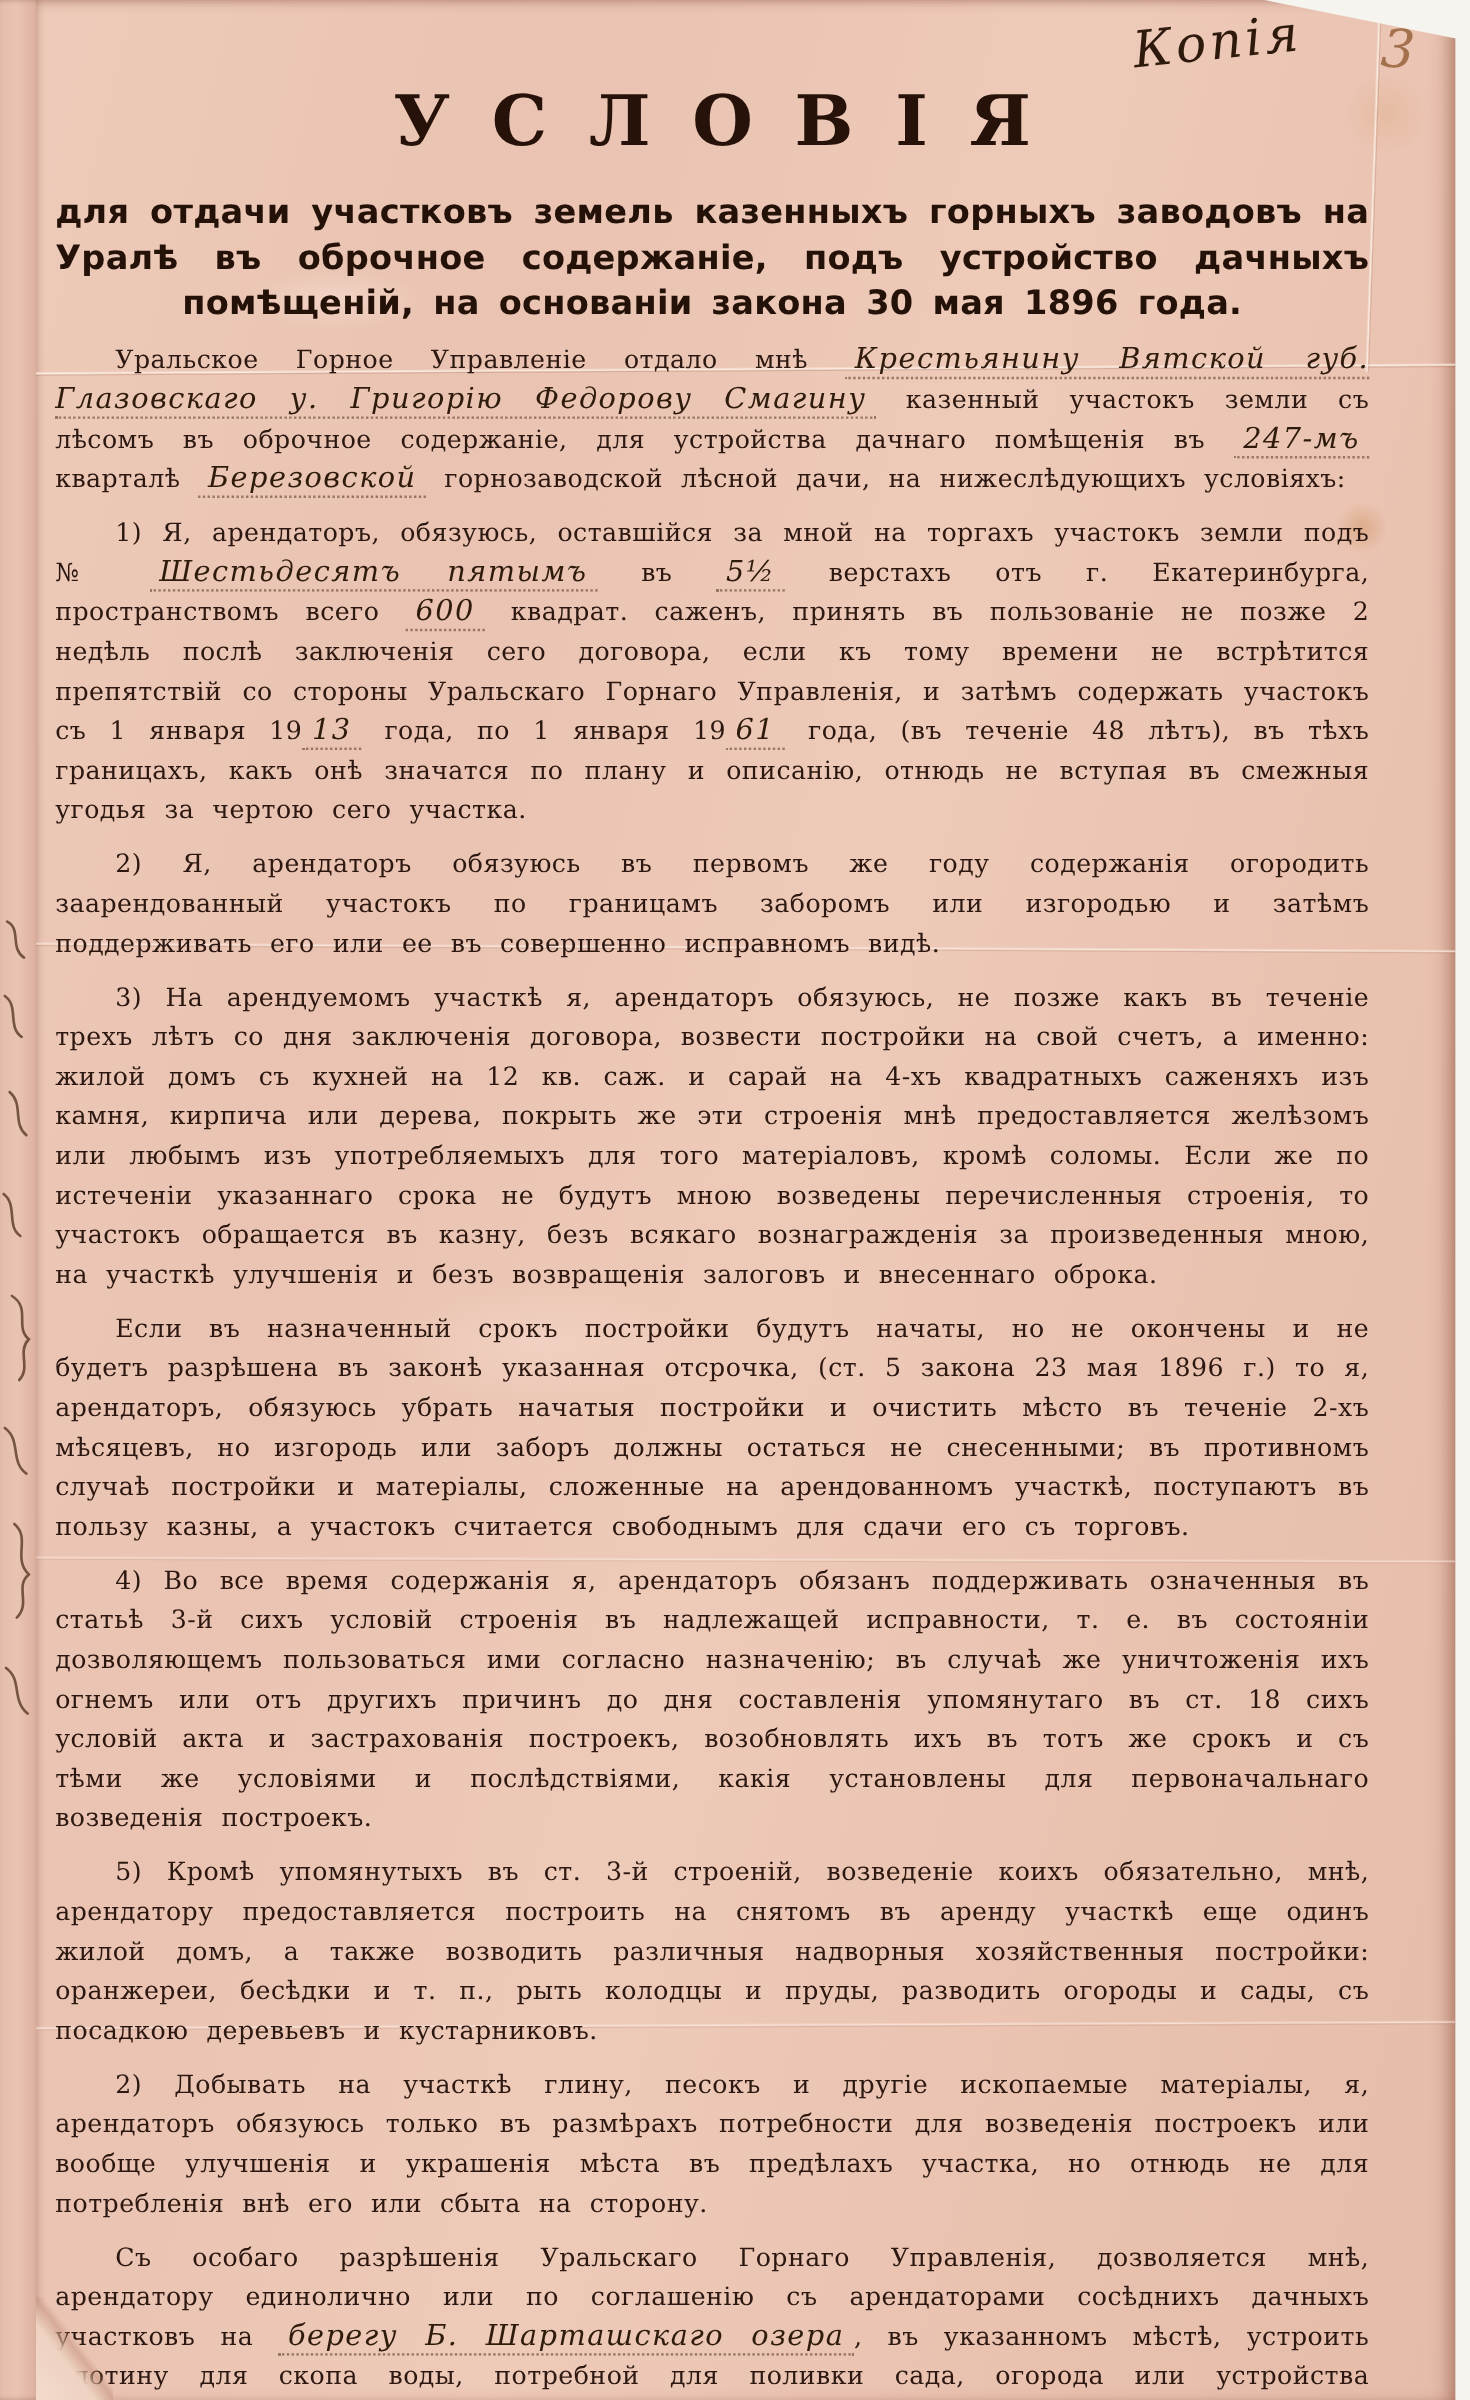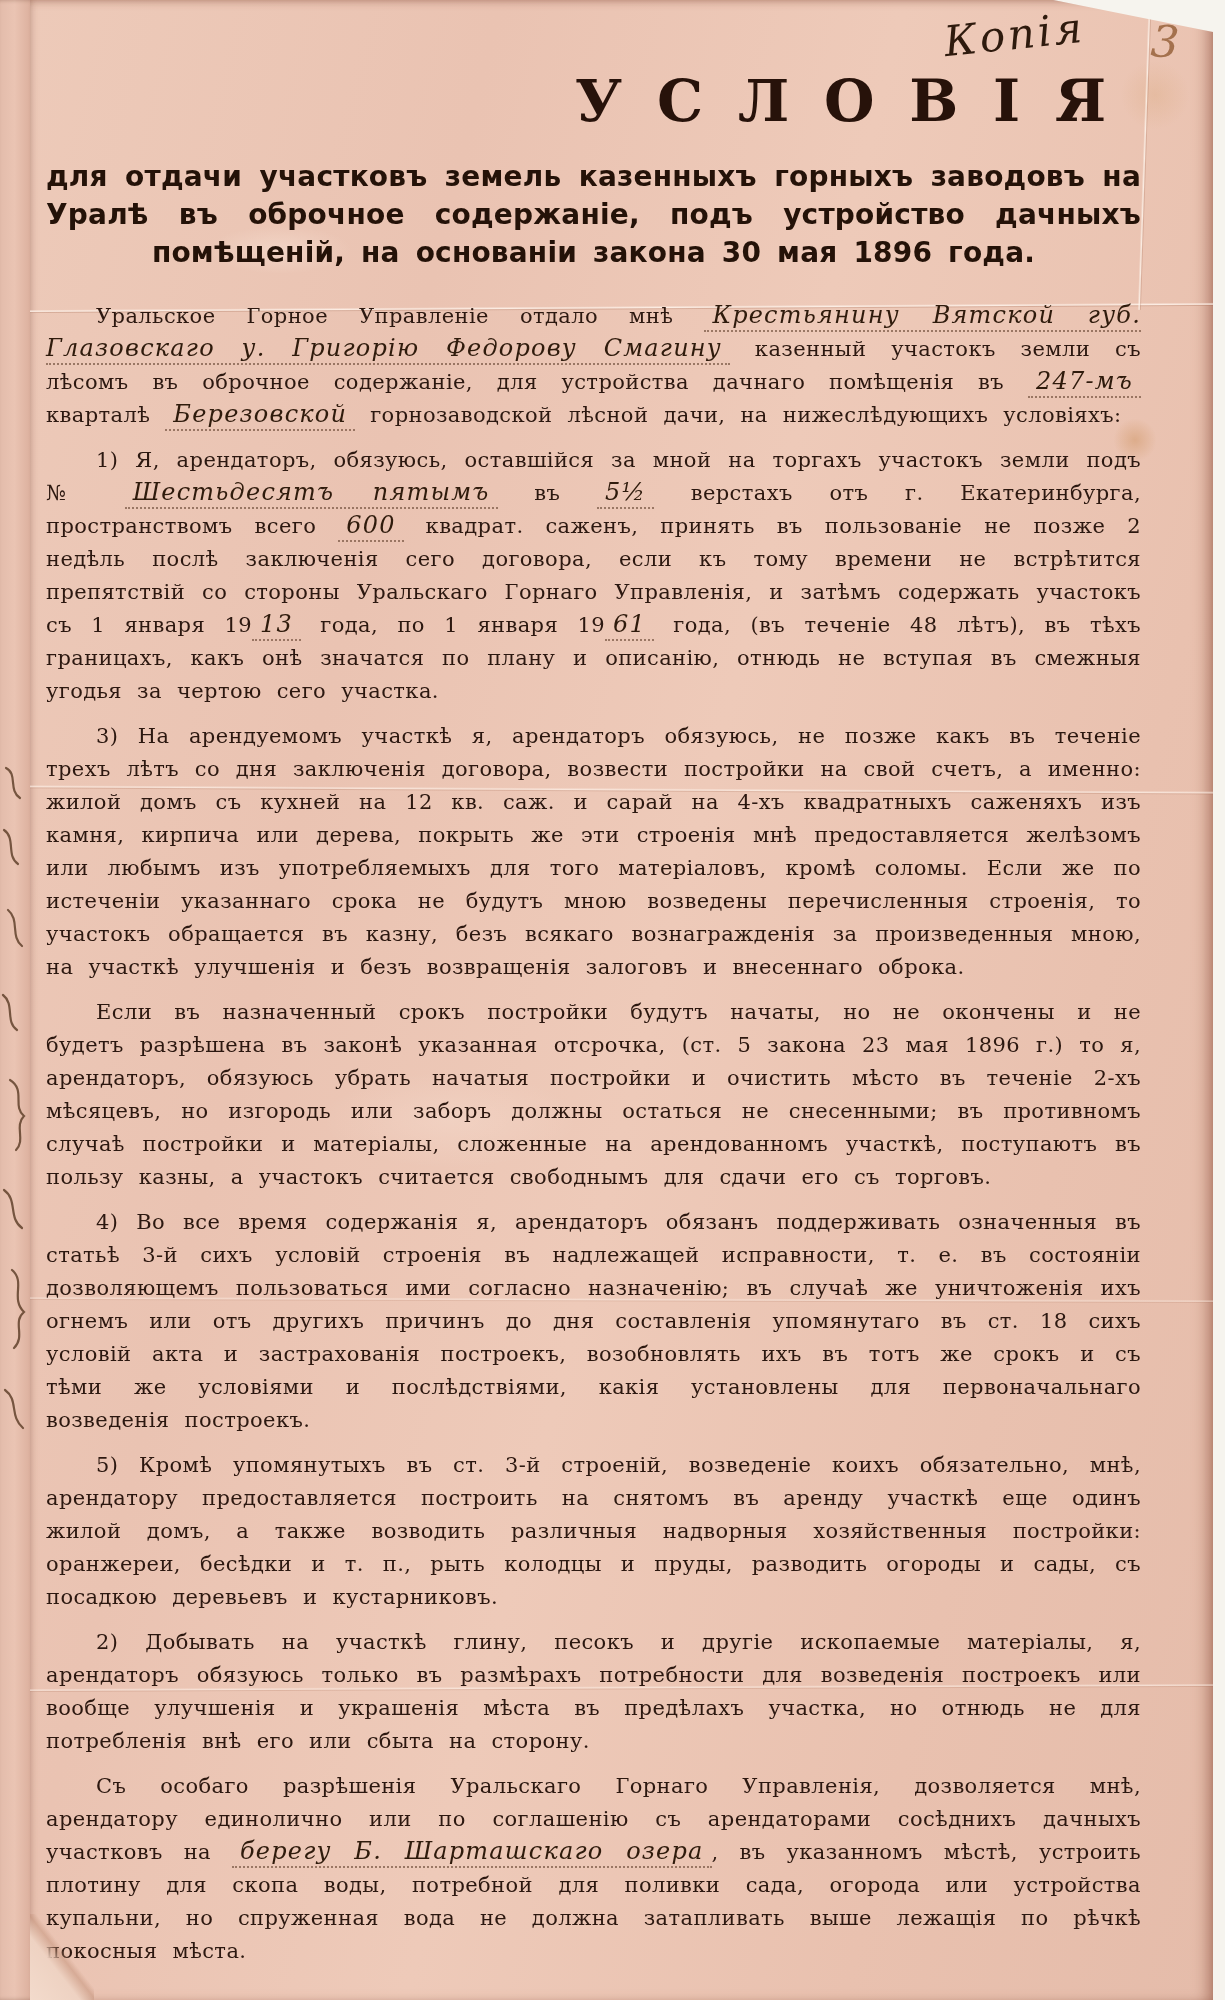--- a/index.html
+++ b/index.html
@@ -48,38 +48,38 @@
   }
   .anno-num{
     position:absolute;top:20px;right:34px;
     font:italic 44px/1 "DejaVu Serif",serif;color:#a4714d;
     transform:rotate(4deg);
   }
 
   .content{position:relative;padding:20px 72px 0 16px;color:#2b1810;}
 
   h1{
-    margin:46px 0 0;text-align:right;
+    margin:46px 0 0;text-align:center;
     font:600 58px/70px "DejaVu Serif",serif;color:#27120a;
     letter-spacing:.60em;text-indent:.60em;
   }
   h2{
     margin:22px 0 0;
     font:bold 28px/38px "DejaVu Sans",sans-serif;color:#241208;
     text-align:justify;text-align-last:center;
     word-spacing:6px;letter-spacing:.2px;
   }
 
   .body-text{display:block;}
   .para{
     margin:12px 0 0;text-indent:50px;
     font:21px/33px "DejaVu Serif",serif;color:#2c1810;
     text-align:justify;word-spacing:8px;letter-spacing:.4px;
   }
-  .para:first-child{margin-top:28px;}
+  .para:first-child{margin-top:12px;}
   .hw{
     font:italic 24px/1 "DejaVu Serif",serif;color:#2f1b0c;
     border-bottom:2px dotted rgba(85,52,32,.55);
     padding:0 8px 1px;letter-spacing:1.2px;
   }
 </style>
 </head>
 <body>
 
 <div class="scan">
@@ -109,20 +109,21 @@
 
     <div class="anno-copy">Копія</div>
     <div class="anno-num">3</div>
 
     <div class="content">
       <h1>УСЛОВІЯ</h1>
       <h2>для отдачи участковъ земель казенныхъ горныхъ заводовъ на Уралѣ въ оброчное содержаніе, подъ устройство дачныхъ помѣщеній, на основаніи закона 30 мая 1896 года.</h2>
       <div class="body-text">
           <p class="para">Уральское Горное Управленіе отдало мнѣ <span class="hw">Крестьянину Вятской губ. Глазовскаго у. Григорію Федорову Смагину</span> казенный участокъ земли съ лѣсомъ въ оброчное содержаніе, для устройства дачнаго помѣщенія въ <span class="hw">247-мъ</span> кварталѣ <span class="hw">Березовской</span> горнозаводской лѣсной дачи, на нижеслѣдующихъ условіяхъ:</p>
           <p class="para">1) Я, арендаторъ, обязуюсь, оставшійся за мной на торгахъ участокъ земли подъ № <span class="hw">Шестьдесятъ пятымъ</span> въ <span class="hw">5½</span> верстахъ отъ г. Екатеринбурга, пространствомъ всего <span class="hw">600</span> квадрат. саженъ, принять въ пользованіе не позже 2 недѣль послѣ заключенія сего договора, если къ тому времени не встрѣтится препятствій со стороны Уральскаго Горнаго Управленія, и затѣмъ содержать участокъ съ 1 января 19<span class="hw">13</span> года, по 1 января 19<span class="hw">61</span> года, (въ теченіе 48 лѣтъ), въ тѣхъ границахъ, какъ онѣ значатся по плану и описанію, отнюдь не вступая въ смежныя угодья за чертою сего участка.</p>
+          <p class="para">2) Я, арендаторъ обязуюсь въ первомъ же году содержанія огородить заарендованный участокъ по границамъ заборомъ или изгородью и затѣмъ поддерживать его или ее въ совершенно исправномъ видѣ.</p>
           <p class="para">3) На арендуемомъ участкѣ я, арендаторъ обязуюсь, не позже какъ въ теченіе трехъ лѣтъ со дня заключенія договора, возвести постройки на свой счетъ, а именно: жилой домъ съ кухней на 12 кв. саж. и сарай на 4-хъ квадратныхъ саженяхъ изъ камня, кирпича или дерева, покрыть же эти строенія мнѣ предоставляется желѣзомъ или любымъ изъ употребляемыхъ для того матеріаловъ, кромѣ соломы. Если же по истеченіи указаннаго срока не будутъ мною возведены перечисленныя строенія, то участокъ обращается въ казну, безъ всякаго вознагражденія за произведенныя мною, на участкѣ улучшенія и безъ возвращенія залоговъ и внесеннаго оброка.</p>
           <p class="para">Если въ назначенный срокъ постройки будутъ начаты, но не окончены и не будетъ разрѣшена въ законѣ указанная отсрочка, (ст. 5 закона 23 мая 1896 г.) то я, арендаторъ, обязуюсь убрать начатыя постройки и очистить мѣсто въ теченіе 2-хъ мѣсяцевъ, но изгородь или заборъ должны остаться не снесенными; въ противномъ случаѣ постройки и матеріалы, сложенные на арендованномъ участкѣ, поступаютъ въ пользу казны, а участокъ считается свободнымъ для сдачи его съ торговъ.</p>
           <p class="para">4) Во все время содержанія я, арендаторъ обязанъ поддерживать означенныя въ статьѣ 3-й сихъ условій строенія въ надлежащей исправности, т. е. въ состояніи дозволяющемъ пользоваться ими согласно назначенію; въ случаѣ же уничтоженія ихъ огнемъ или отъ другихъ причинъ до дня составленія упомянутаго въ ст. 18 сихъ условій акта и застрахованія построекъ, возобновлять ихъ въ тотъ же срокъ и съ тѣми же условіями и послѣдствіями, какія установлены для первоначальнаго возведенія построекъ.</p>
           <p class="para">5) Кромѣ упомянутыхъ въ ст. 3-й строеній, возведеніе коихъ обязательно, мнѣ, арендатору предоставляется построить на снятомъ въ аренду участкѣ еще одинъ жилой домъ, а также возводить различныя надворныя хозяйственныя постройки: оранжереи, бесѣдки и т. п., рыть колодцы и пруды, разводить огороды и сады, съ посадкою деревьевъ и кустарниковъ.</p>
           <p class="para">2) Добывать на участкѣ глину, песокъ и другіе ископаемые матеріалы, я, арендаторъ обязуюсь только въ размѣрахъ потребности для возведенія построекъ или вообще улучшенія и украшенія мѣста въ предѣлахъ участка, но отнюдь не для потребленія внѣ его или сбыта на сторону.</p>
           <p class="para">Съ особаго разрѣшенія Уральскаго Горнаго Управленія, дозволяется мнѣ, арендатору единолично или по соглашенію съ арендаторами сосѣднихъ дачныхъ участковъ на <span class="hw">берегу Б. Шарташскаго озера</span>, въ указанномъ мѣстѣ, устроить плотину для скопа воды, потребной для поливки сада, огорода или устройства купальни, но спруженная вода не должна затапливать выше лежащія по рѣчкѣ покосныя мѣста.</p>
         </div>
     </div>
 
     <div class="corner-fold"></div>

